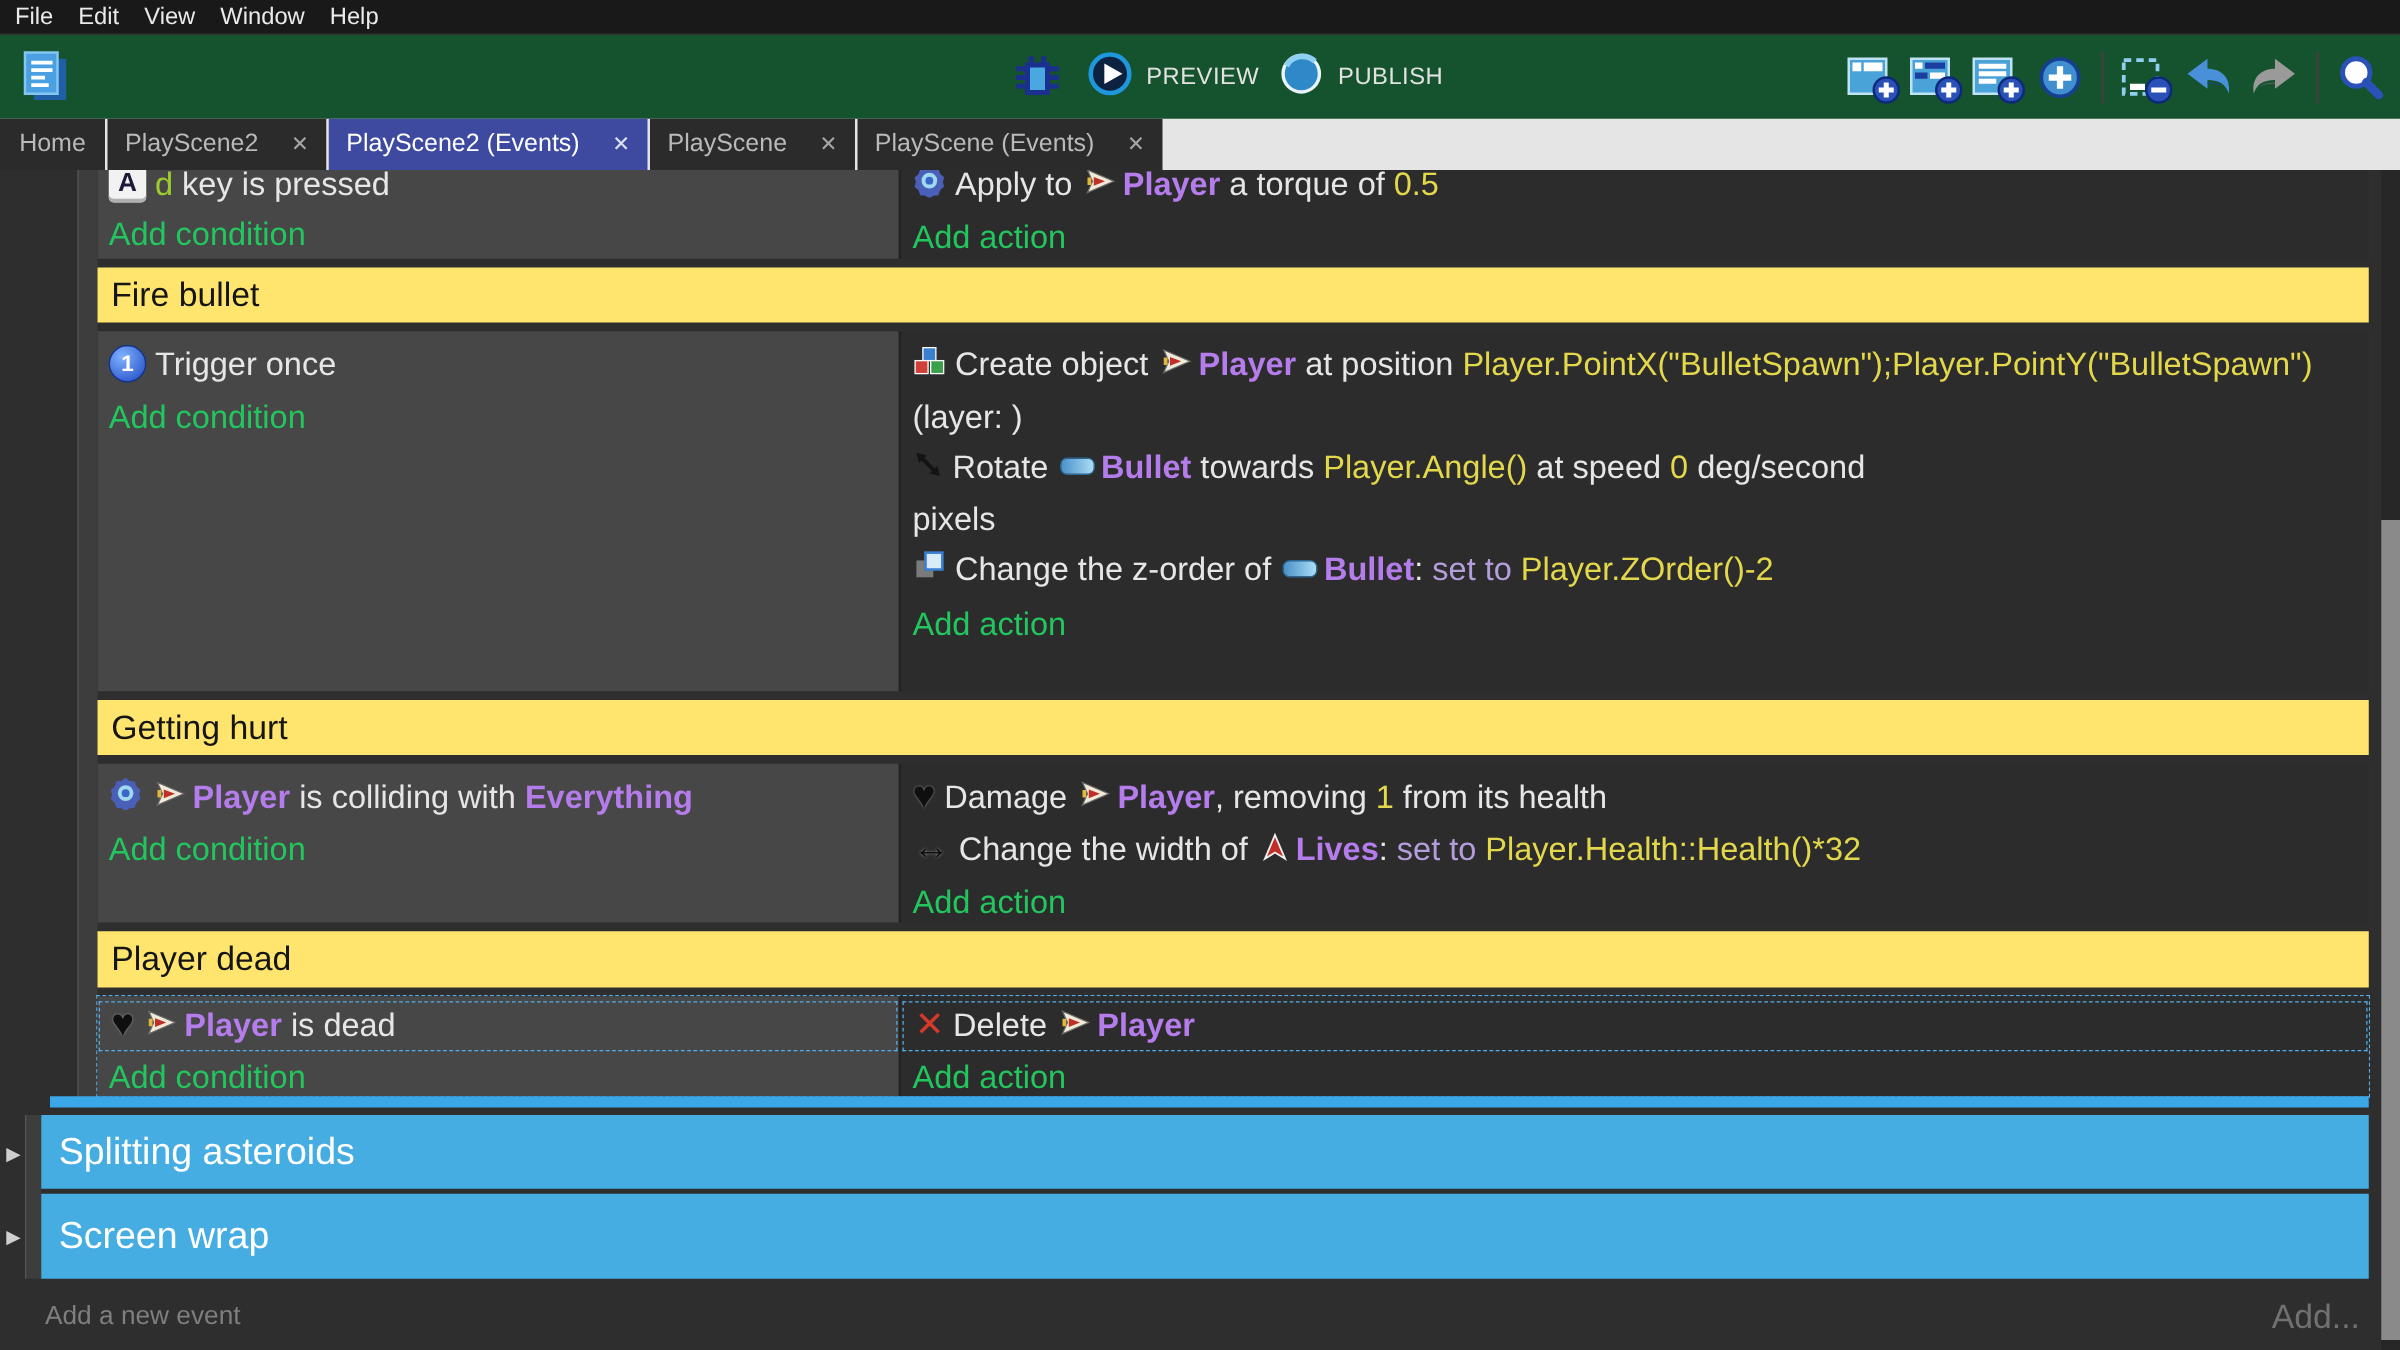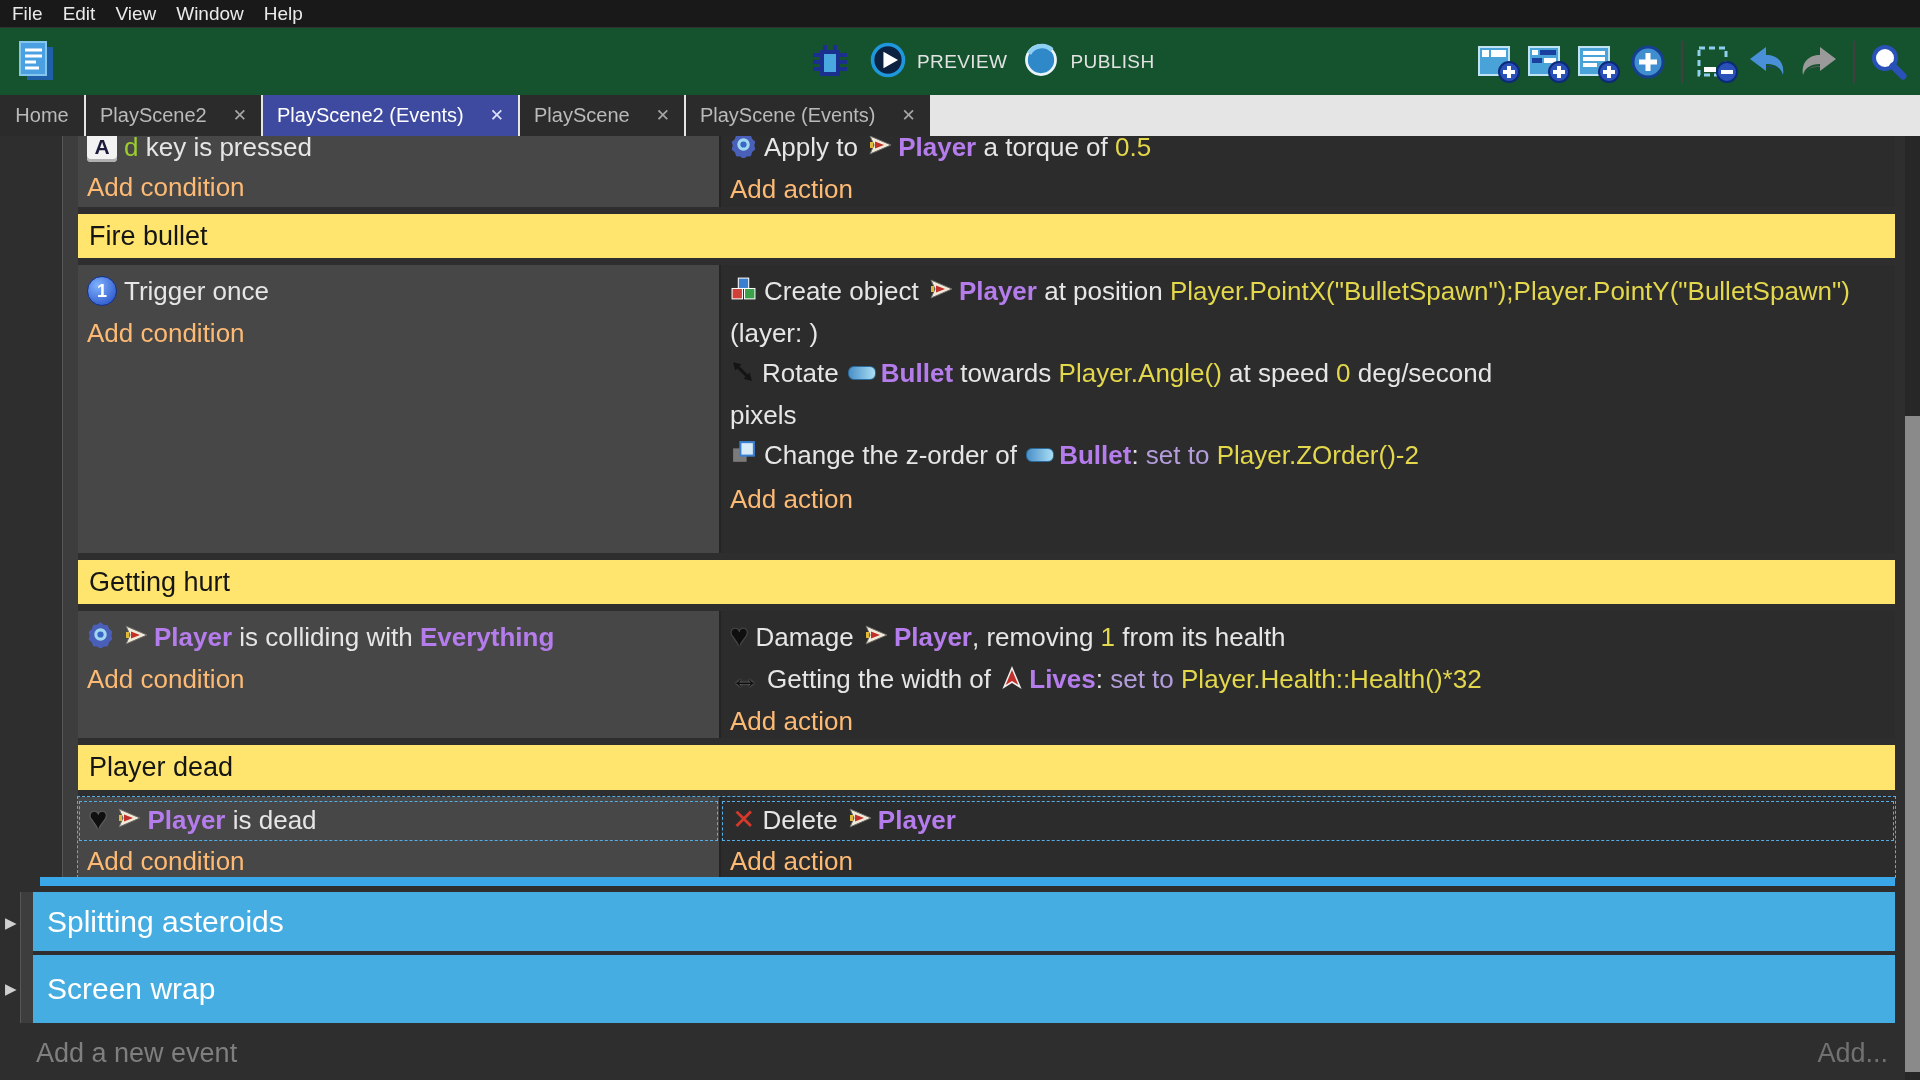--- a/index.html
+++ b/index.html
@@ -30,31 +30,31 @@
   
   .sheet{position:absolute;top:136px;left:0;right:0;bottom:0;background:#2e2e2e;overflow:hidden;}
   .rail{position:absolute;left:62px;width:15px;top:0;height:750px;background:#3d3d3d;border-left:1px solid #575757;}
   .grail{position:absolute;left:20px;width:12px;top:756px;height:131px;background:#3d3d3d;border-left:1px solid #575757;}
   .block{position:absolute;left:78px;right:25px;}
   .event{background:#2c2c2c;}
   .cond-col{position:absolute;left:0;width:641px;top:0;bottom:0;background:#474747;box-sizing:border-box;padding-top:6px;}
   .act-col{position:absolute;left:641px;right:0;top:0;bottom:0;background:#2c2c2c;
     border-left:2px solid #242424;box-sizing:border-box;padding-top:6px;}
   .line{padding-left:9px;line-height:40px;font-size:26px;color:#e6e6e6;}
-  .add-link{color:#fdba74;cursor:pointer;}
+  .add-link{color:#22c55e;cursor:pointer;}
   .r-p{color:#e6e6e6;} .r-o{color:#b57ceb;font-weight:700;} .r-e{color:#e3d74b;}
   .r-g{color:#9ccc2e;} .r-v{color:#b39ddb;}
   .event.selected{outline:1px dashed #55aee8;}
   .selline{border:1px dashed #55aee8;box-sizing:border-box;line-height:36px;margin:0 1px;}
   .comment{background:#ffe56e;color:#151515;font-size:27px;line-height:44px;padding-left:11px;box-sizing:border-box;cursor:text;}
   .group{position:absolute;left:33px;right:25px;background:#45ade2;color:#fff;font-size:30px;
     display:flex;align-items:center;padding-left:14px;box-sizing:border-box;cursor:pointer;}
   .tri{position:absolute;left:5px;color:#cfcfcf;font-size:15px;font-style:normal;cursor:pointer;}
   .indicator{position:absolute;left:40px;right:25px;top:741px;height:9px;background:#3aa7e8;}
-  .footer-add{position:absolute;left:36px;top:895px;font-size:27px;line-height:44px;color:#7f7f7f;cursor:pointer;}
+  .footer-add{position:absolute;left:36px;top:895px;font-size:21px;line-height:44px;color:#7f7f7f;cursor:pointer;}
   .footer-more{position:absolute;right:32px;top:895px;font-size:27px;line-height:44px;color:#717171;cursor:pointer;}
   .scroll-track{position:absolute;right:0;top:0;width:15px;bottom:0;background:#272727;}
   .scroll-thumb{position:absolute;right:0;top:280px;width:15px;height:656px;background:#8a8a8a;}
   
   .ic{display:inline-block;vertical-align:middle;margin-right:7px;}
   .ic-mid{display:inline-block;vertical-align:middle;margin:0 5px 0 2px;}
   .ic-key{width:30px;height:30px;background:#f2f2f2;border-radius:4px;color:#1c1c3a;font-weight:700;
     font-size:21px;text-align:center;line-height:30px;box-shadow:inset 0 -3px 0 #b0b0b0;margin-top:-4px;}
   .ic-key i,.ic-trig i{font-style:normal;}
   .ic-trig{width:28px;height:28px;border-radius:50%;background:radial-gradient(circle at 35% 30%,#7fb2ff,#1d47c0);
@@ -271,21 +271,21 @@
                 <rect x="3" y="10" width="3" height="6" fill="#e0b83a"></rect>
               </svg></span><span class="r-o">Player</span><span class="r-p"> is colliding with </span><span class="r-o">Everything</span></div>
         <div class="line add-link">Add condition</div>
       </div>
       <div class="act-col">
         <div class="line"><span class="ic ic-heart"><i>♥</i></span><span class="r-p">Damage </span><span class="ic-mid"><svg width="26" height="26" viewBox="0 0 26 26">
                 <polygon points="3,4 24,13 3,22 7,13" fill="#f2ead8" stroke="#6a6a6a"></polygon>
                 <polygon points="8,9.5 17,13 8,16.5" fill="#c03028"></polygon>
                 <rect x="3" y="10" width="3" height="6" fill="#e0b83a"></rect>
               </svg></span><span class="r-o">Player</span><span class="r-p">, removing </span><span class="r-e">1</span><span class="r-p"> from its health</span></div>
-        <div class="line"><span class="ic ic-width"><i>↔</i></span><span class="r-p">Getting the width of </span><span class="ic-mid"><svg width="24" height="24" viewBox="0 0 24 24">
+        <div class="line"><span class="ic ic-width"><i>↔</i></span><span class="r-p">Change the width of </span><span class="ic-mid"><svg width="24" height="24" viewBox="0 0 24 24">
                 <polygon points="12,2 20,21 12,16 4,21" fill="#c03028" stroke="#f0f0f0" stroke-width="1.5"></polygon>
               </svg></span><span class="r-o">Lives</span><span class="r-p">: </span><span class="r-v">set to </span><span class="r-e">Player.Health::Health()*32</span></div>
         <div class="line add-link">Add action</div>
       </div>
     </div>
 
     <div class="block comment" style="top:609px;height:45px;">Player dead</div>
 
     <div class="block event selected" style="top:661px;height:80px;">
       <div class="cond-col" style="padding-top:4px;">

